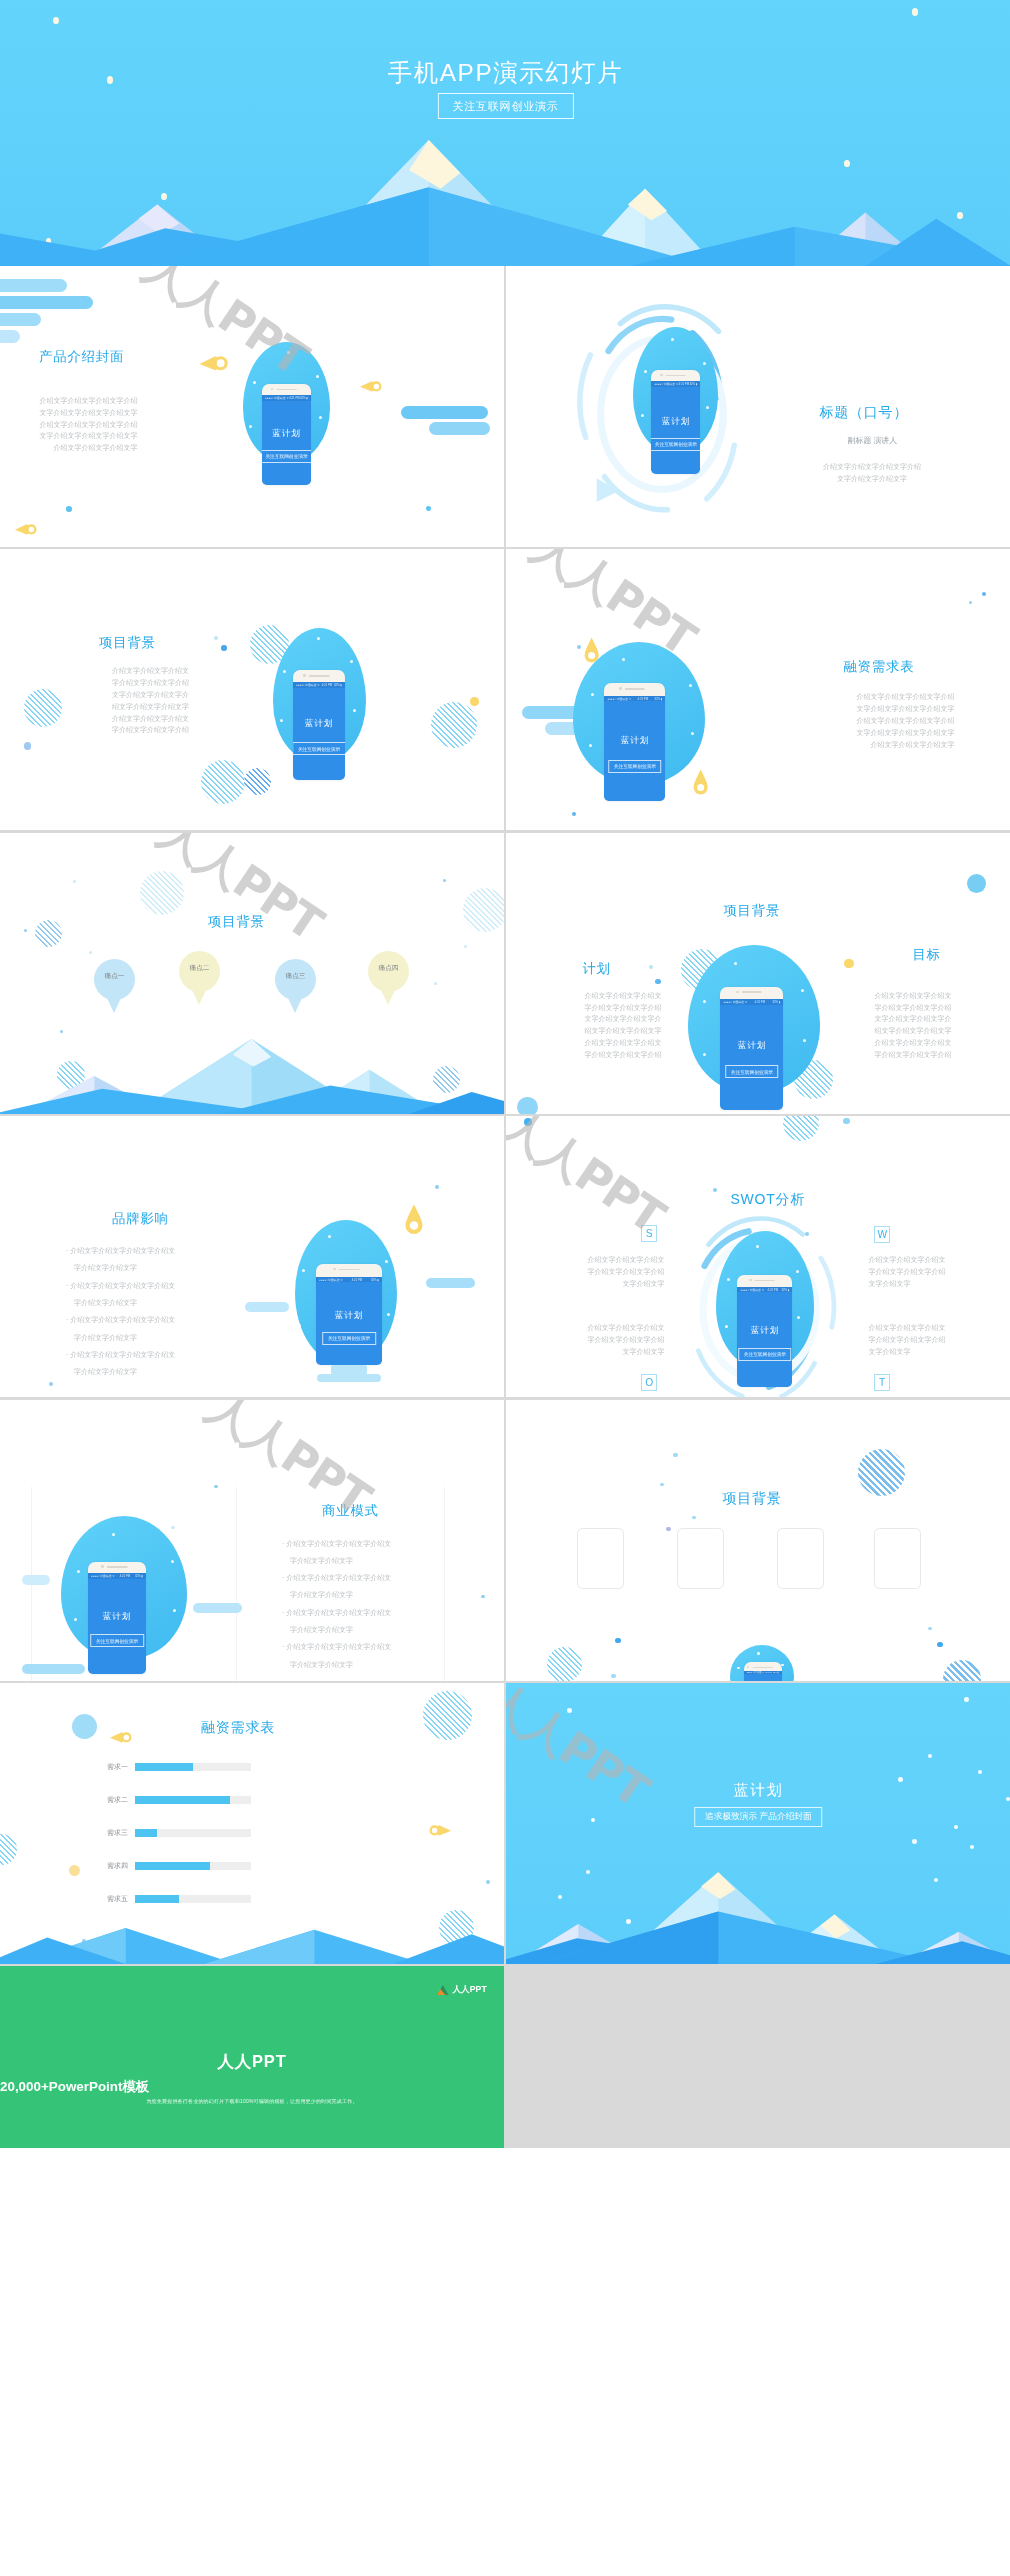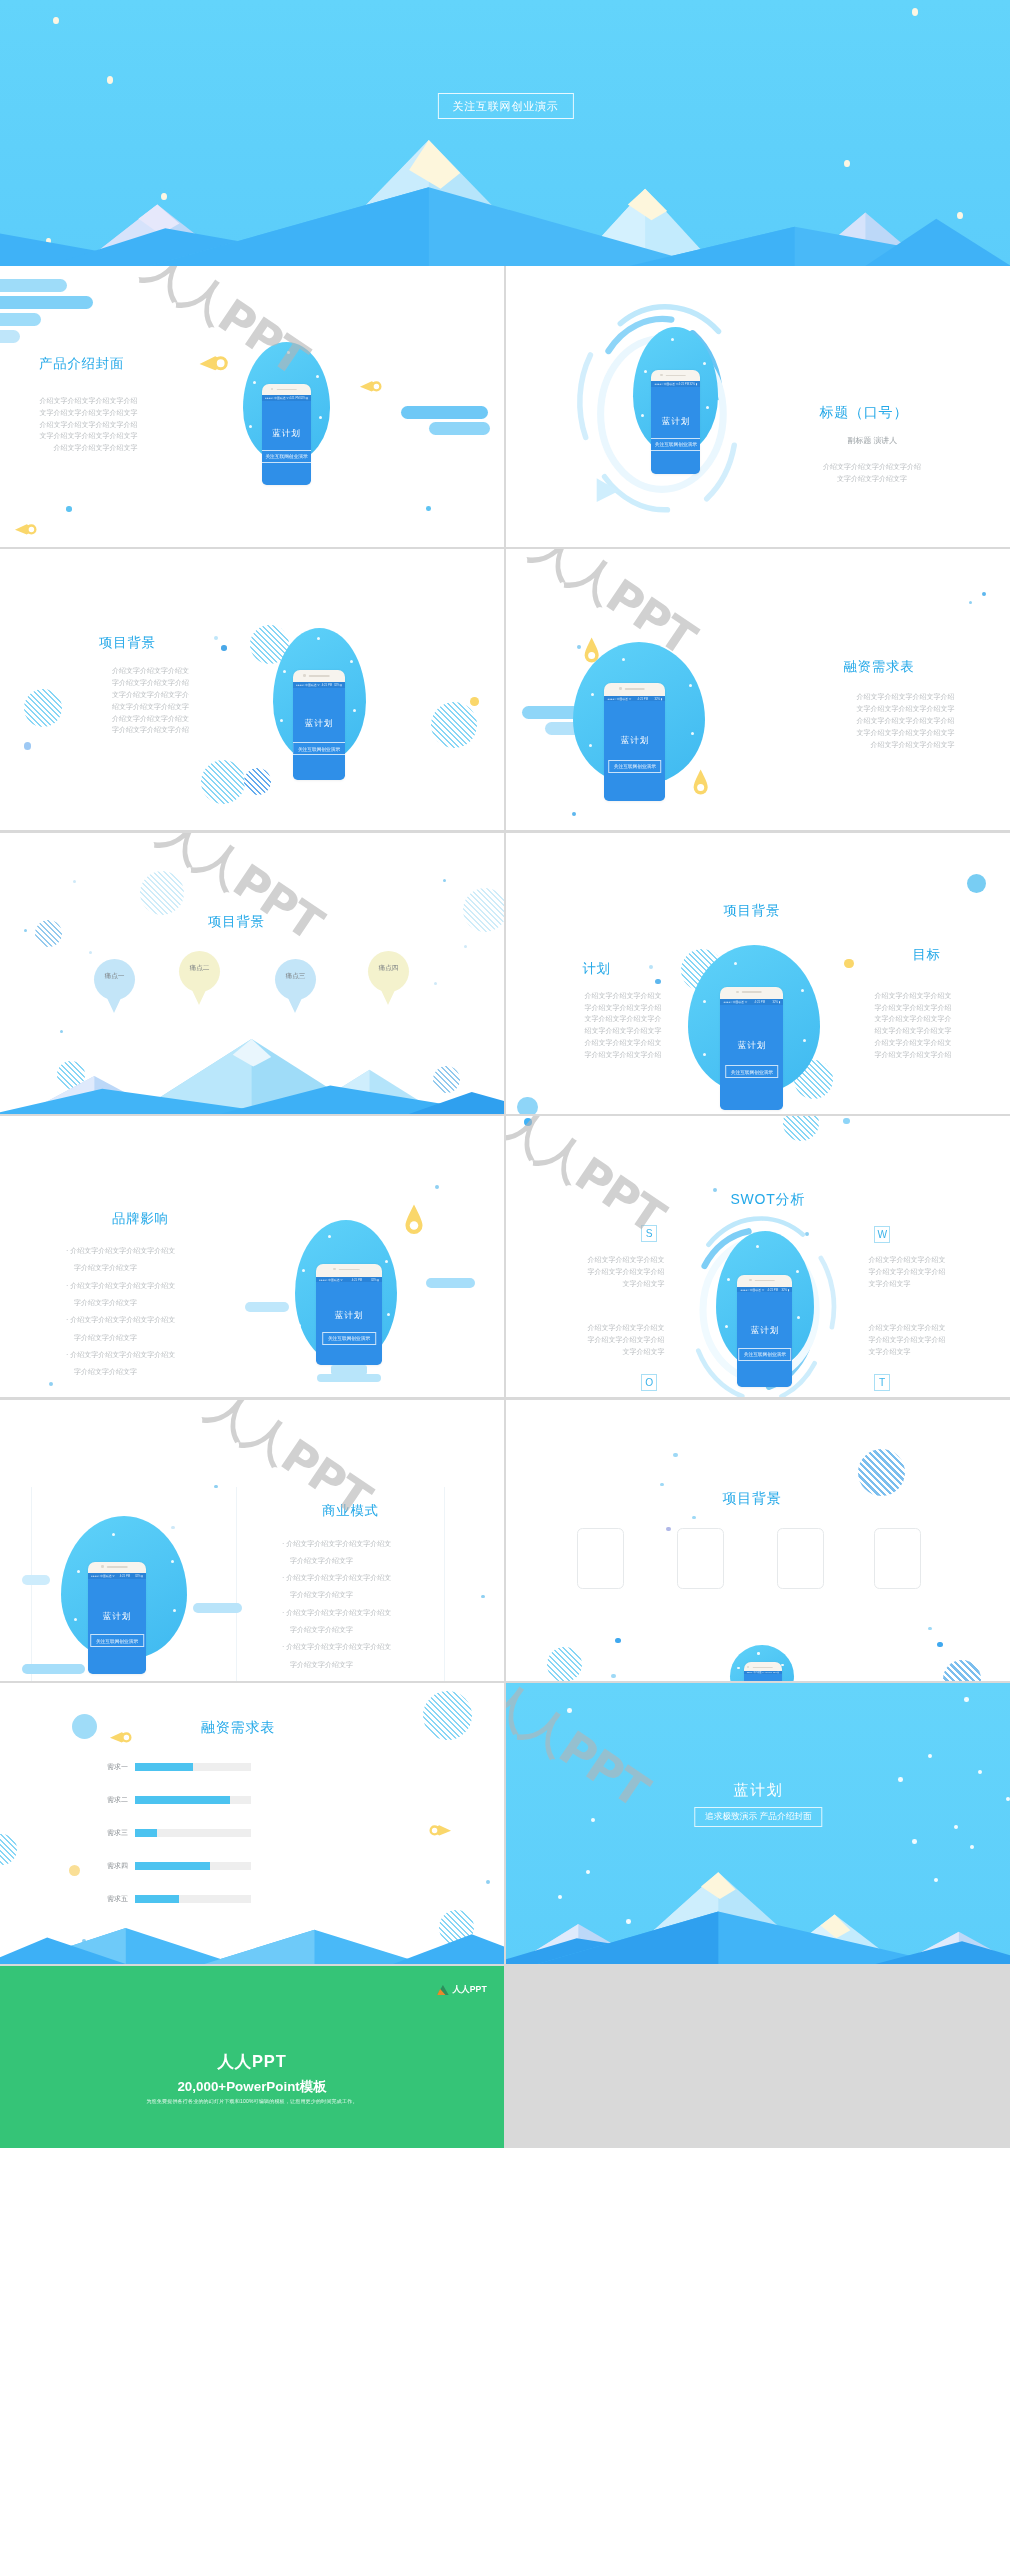--- a/index.html
+++ b/index.html
@@ -101,21 +101,21 @@
      border:0.8px solid rgba(255,255,255,.8); color:#fff; font-size:8.7px; padding:3.1px 9.4px; }
 
   
   .footer { position:relative; width:1011px; height:182px; background:#d9d9d9; display:flex; }
   .foot-green { position:relative; width:504px; height:182px; background:#35c477; overflow:hidden; }
   .foot-grey { width:507px; height:182px; background:#d9d9d9; }
   .brandmark { position:absolute; right:17.3px; top:17.3px; display:flex; align-items:center; gap:3.9px; }
   .bm-ico { width:11.8px; height:10.2px; position:relative; }
   .foot-title { position:absolute; left:0; right:0; top:85px; text-align:center; color:#fff;
        font-size:16.5px; font-weight:700; letter-spacing:0.8px; }
-  .foot-sub { position:absolute; left:0; right:0; top:112px; text-align:center; color:#fff;
+  .foot-sub { position:absolute; left:0; right:0; top:112px; text-align:left; color:#fff;
        font-size:13.4px; font-weight:700; }
   .foot-fine { position:absolute; left:0; right:0; top:132px; text-align:center; color:#eafaf1;
        font-size:5px; letter-spacing:0.2px; }
 </style>
 </head>
 <body>
 
 <div class="hero">
   <div class="dot" style="left:53px;top:17.3px;width:5.5px;height:7px;"></div>
   <div class="dot" style="left:107px;top:76px;width:6.3px;height:7.9px;"></div>
@@ -123,20 +123,21 @@
   <div class="dot" style="left:46px;top:238px;width:4.7px;height:6.3px;"></div>
   <div class="dot" style="left:101px;top:250px;width:4.7px;height:5.5px;"></div>
   <div class="dot" style="left:194px;top:238px;width:4.7px;height:6.3px;"></div>
 
   <div class="dot" style="left:912px;top:7.9px;width:6.3px;height:7.9px;"></div>
   <div class="dot" style="left:844px;top:160px;width:5.5px;height:7px;"></div>
   <div class="dot" style="left:957px;top:212px;width:5.5px;height:7px;"></div>
   <div class="dot" style="left:777px;top:241px;width:5.5px;height:7px;"></div>
   <div class="dot" style="left:892px;top:252px;width:4.7px;height:6.3px;"></div>
 
+  <div class="hero-title">手机APP演示幻灯片</div>
   <div class="hero-sub">关注互联网创业演示</div>
 
   <svg class="hero-mts" viewBox="0 0 1285 160" preserveAspectRatio="none">
     <polygon points="545,0 700,160 390,160" fill="#b6e5fb"></polygon>
     <polygon points="545,0 545,160 390,160" fill="#c9ecfd"></polygon>
     <polygon points="545,0 585,42 560,62 520,38" fill="#fdf6dc"></polygon>
     <polygon points="820,62 910,160 730,160" fill="#c3ebfd"></polygon>
     <polygon points="820,62 820,160 730,160" fill="#d4f1fe"></polygon>
     <polygon points="820,62 848,90 828,102 798,82" fill="#fdf6dc"></polygon>
     <polygon points="200,82 300,160 100,160" fill="#bcd8f8"></polygon>
@@ -177,21 +178,21 @@
             <circle cx="22" cy="9.5" r="5" fill="none" stroke="#fad76b" stroke-width="3"></circle>
         </svg>
         <svg class="drop" style="left:14px;top:256px;width:27px;height:15.7px;" viewBox="0 0 34 20">
           <path d="M1 10 L16 3 L28 9 L16 16 Z" fill="#fad76b"></path>
           <circle cx="22" cy="9.5" r="5" fill="#fff"></circle>
             <circle cx="22" cy="9.5" r="5" fill="none" stroke="#fad76b" stroke-width="3"></circle>
         </svg>
         <div class="circ" style="left:66px;top:240px;width:5.5px;height:5.5px;background:#5ec3f2;"></div>
         <div class="circ" style="left:426px;top:240px;width:4.7px;height:4.7px;background:#5ec3f2;"></div>
 
-        <div class="s-title" style="left:39px;top:89px;">产品介绍封面</div>
+        <div class="s-title" style="left:39px;top:82px;">产品介绍封面</div>
         <div class="s-body r" style="left:23.6px;top:129px;width:114px;">
           <div>介绍文字介绍文字介绍文字介绍</div>
           <div>文字介绍文字介绍文字介绍文字</div>
           <div>介绍文字介绍文字介绍文字介绍</div>
           <div>文字介绍文字介绍文字介绍文字</div>
           <div>介绍文字介绍文字介绍文字</div>
         </div>
 
         <div class="illus" style="left:240px;top:71px;width:94px;height:149px;">
           <div class="blob" style="left:3.1px;top:4.7px;width:87px;height:120px;"></div>

